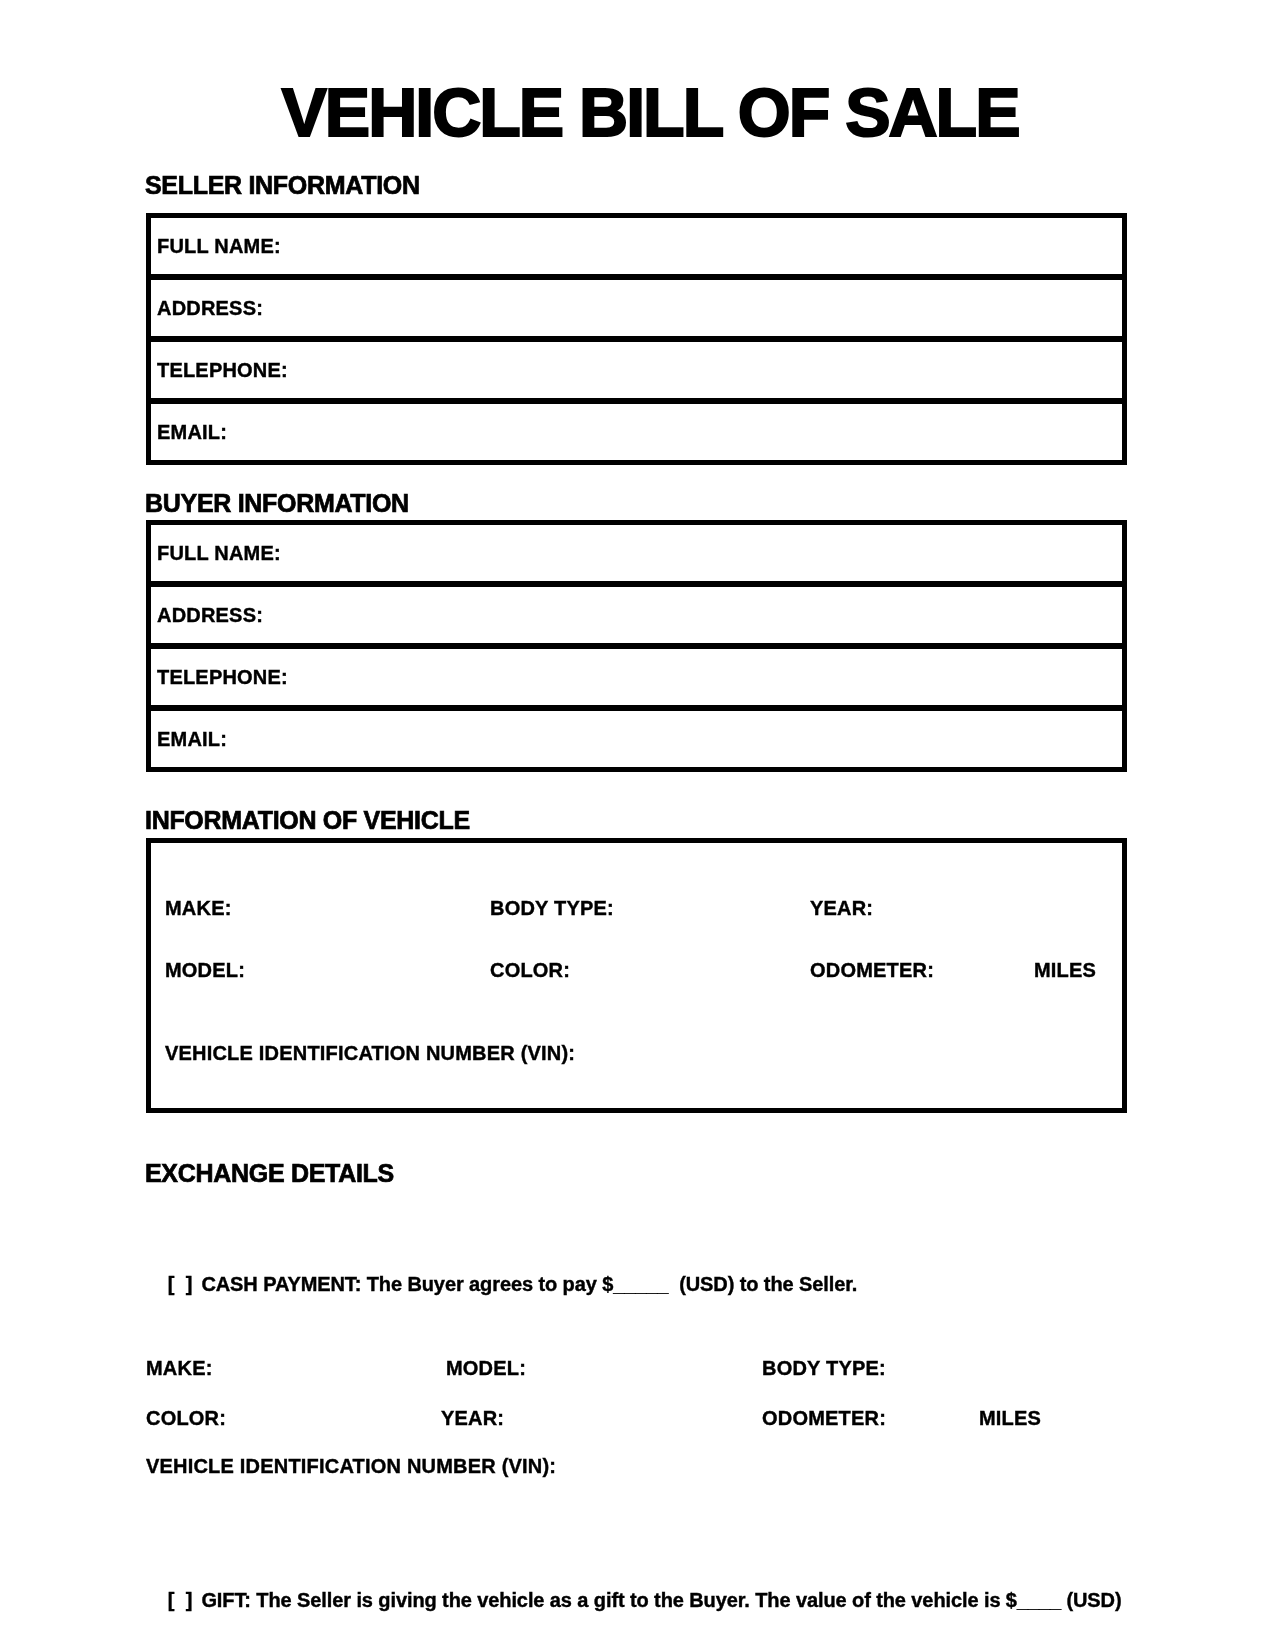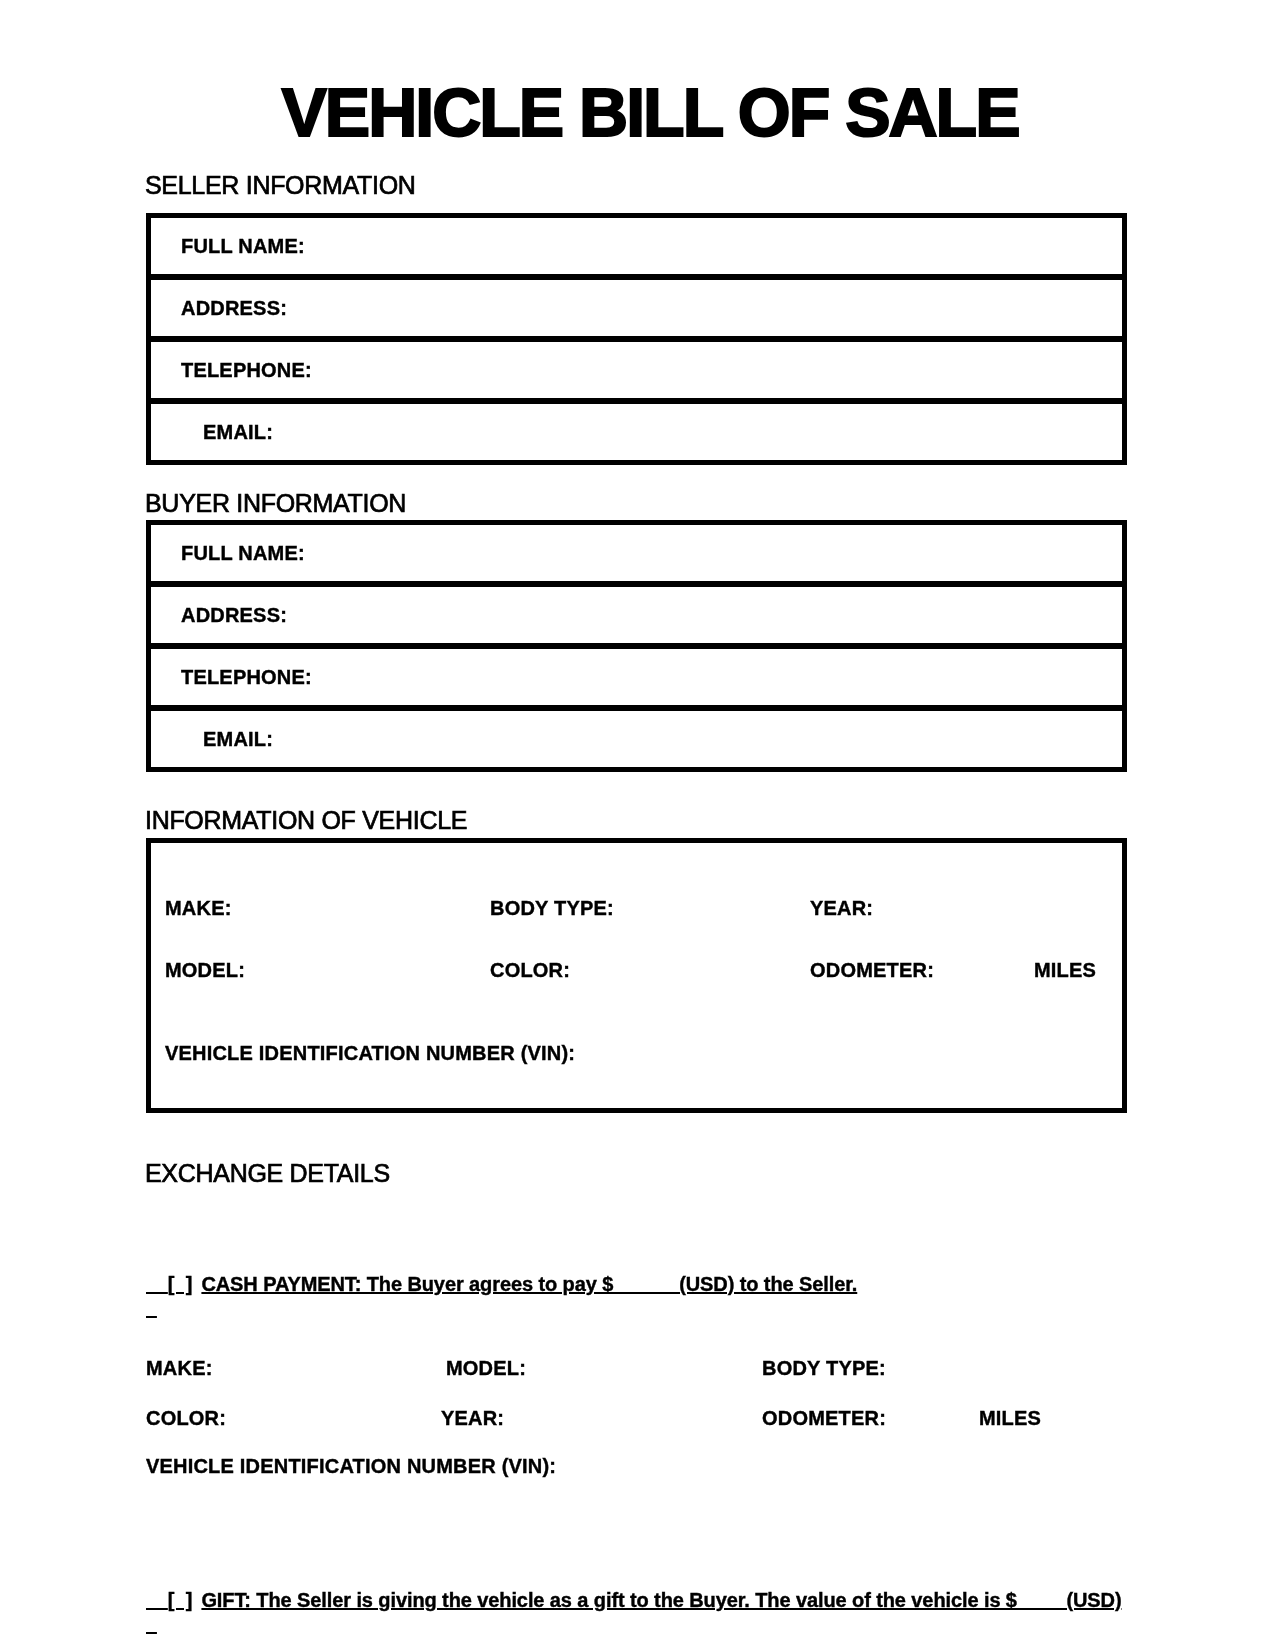--- a/index.html
+++ b/index.html
@@ -21,43 +21,43 @@
     line-height:1;
     letter-spacing:-2px;
     -webkit-text-stroke:2px #000;
     white-space:nowrap;
     padding-left:8px;
   }
   .sec{
     position:absolute;
     left:145px;
     font-size:25px;
-    font-weight:400;
+    font-weight:700;
     line-height:1.15;
     letter-spacing:-0.3px;
     -webkit-text-stroke:0.7px #000;
     white-space:nowrap;
   }
   .ibox{
     position:absolute;
     left:146px;
     width:981px;
     border:5px solid #000;
     box-sizing:border-box;
     background:#fff;
   }
   .irow{
     height:56px;
     border-bottom:6px solid #000;
     display:flex;
     align-items:center;
-    padding-left:30px;
+    padding-left:6px;
     box-sizing:content-box;
   }
-  .irow:last-child{border-bottom:none;margin-left:22px;}
+  .irow:last-child{border-bottom:none;}
   .lbl{
     font-size:20px;
     font-weight:700;
     letter-spacing:0.2px;
     -webkit-text-stroke:0.4px #000;
     white-space:pre;
   }
   .vlabel{
     position:absolute;
     font-size:20px;
@@ -69,21 +69,20 @@
   }
   .xline{
     position:absolute;
     left:146px;
     font-size:20px;
     font-weight:700;
     letter-spacing:-0.1px;
     -webkit-text-stroke:0.4px #000;
     line-height:24px;
     white-space:pre-wrap;
-    text-decoration:underline;
   }
   .cbox{
     word-spacing:6px;
     margin-right:9px;
   }
   .xgrid-label{
     position:absolute;
     font-size:20px;
     font-weight:700;
     letter-spacing:0.2px;

